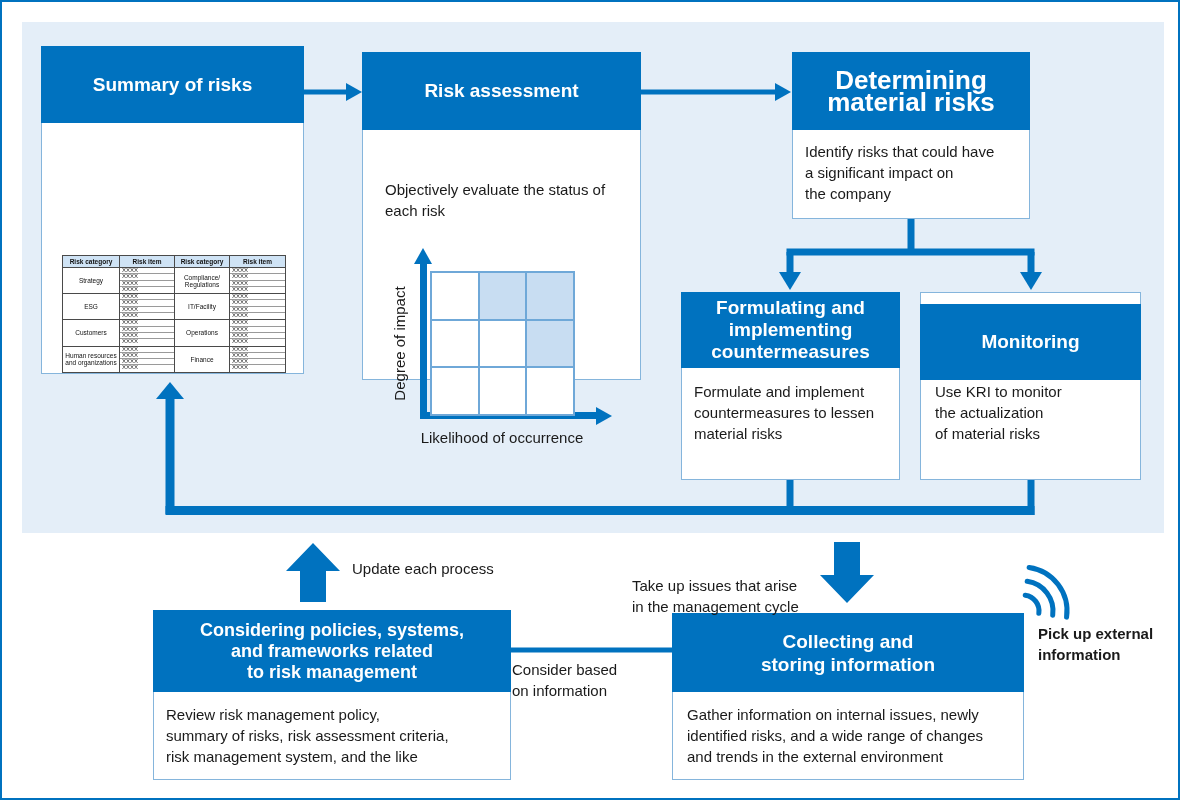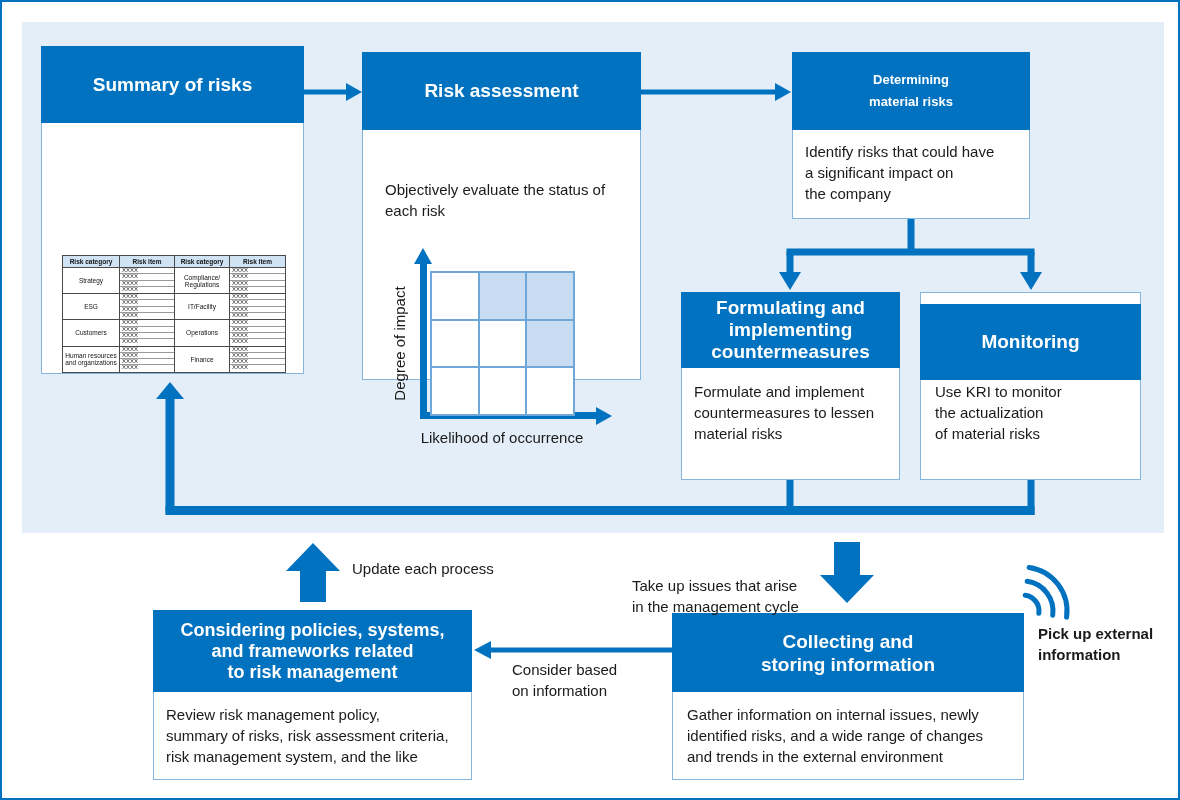--- a/index.html
+++ b/index.html
@@ -65,40 +65,40 @@
     border-left:9px solid transparent; border-right:9px solid transparent; border-bottom:16px solid #0072bf; }
   .xaxis-line { position:absolute; left:57px; top:281px; width:178px; height:7px; background:#0072bf; }
   .xaxis-head { position:absolute; left:233px; top:275.5px; width:0; height:0;
     border-top:9px solid transparent; border-bottom:9px solid transparent; border-left:16px solid #0072bf; }
   .ylabel { position:absolute; left:-44px; top:204px; width:160px; text-align:center;
     font-size:15px; transform:rotate(-90deg); }
   .xlabel { position:absolute; left:39px; top:298px; width:200px; text-align:center; font-size:15px; }
 
   
   #determining-box { left:790px; top:50px; width:238px; height:167px; }
-  #determining-box .pbox-header { height:78px; font-size:13px; line-height:22px; }
+  #determining-box .pbox-header { height:78px; font-size:26px; line-height:22px; }
   #determining-box .pbox-body { top:78px; padding:10px 12px 0 12px; }
 
   
   #formulating-box { left:679px; top:290px; width:219px; height:188px; }
   #formulating-box .pbox-header { height:76px; font-size:19px; line-height:22px; }
   #formulating-box .pbox-body { top:76px; padding:12px 12px 0 12px; }
 
   
   #monitoring-box { left:918px; top:290px; width:221px; height:188px; }
   #monitoring-box .pbox-header { height:76px; font-size:19px;margin-top:12px; }
   #monitoring-box .pbox-body { top:76px; padding:12px 14px 0 14px; }
 
   
   #collecting-box { left:670px; top:611px; width:352px; height:167px; }
   #collecting-box .pbox-header { height:79px; font-size:19px; line-height:23px; }
   #collecting-box .pbox-body { top:79px; padding:11px 14px 0 14px; }
 
   
-  #considering-box { left:151px; top:608px; width:319px; height:170px; }
+  #considering-box { left:151px; top:608px; width:358px; height:170px; }
   #considering-box .pbox-header { height:82px; font-size:18px; line-height:21px; }
   #considering-box .pbox-body { top:82px; padding:11px 12px 0 12px; }
 
   .flow-label { position:absolute; font-size:15px; line-height:21px; color:#1a1a1a; }
   #update-label { left:350px; top:556px; }
   #take-up-label { left:630px; top:545px;margin-top:28px; }
   #consider-label { left:510px; top:657px; }
   #pick-up-label { left:1036px; top:621px;font-weight:bold; }
 </style>
 </head>

